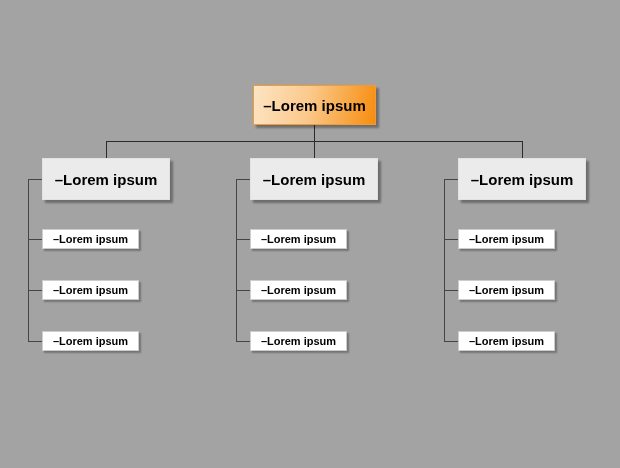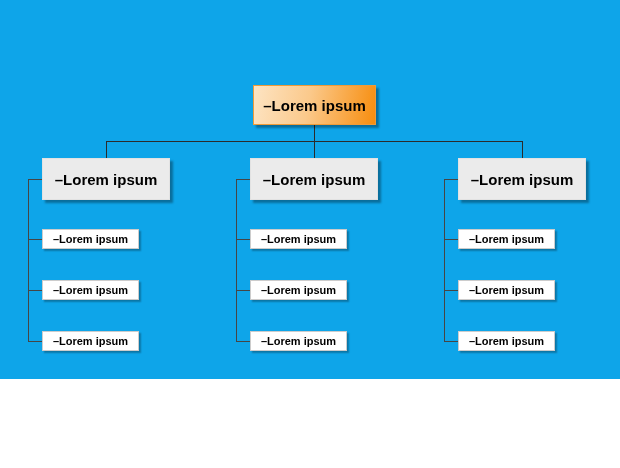--- a/index.html
+++ b/index.html
@@ -4,22 +4,22 @@
 <style>
   html, body {
     margin: 0;
     padding: 0;
     background: #ffffff;
     font-family: "Liberation Sans", sans-serif;
   }
   .canvas {
     position: relative;
     width: 620px;
-    height: 379px;
-    background: #0ea5e9;
+    height: 468px;
+    background: #a3a3a3;
     overflow: hidden;
   }
   .node {
     position: absolute;
     display: flex;
     align-items: center;
     justify-content: center;
     box-sizing: border-box;
     color: #000000;
     font-weight: bold;

